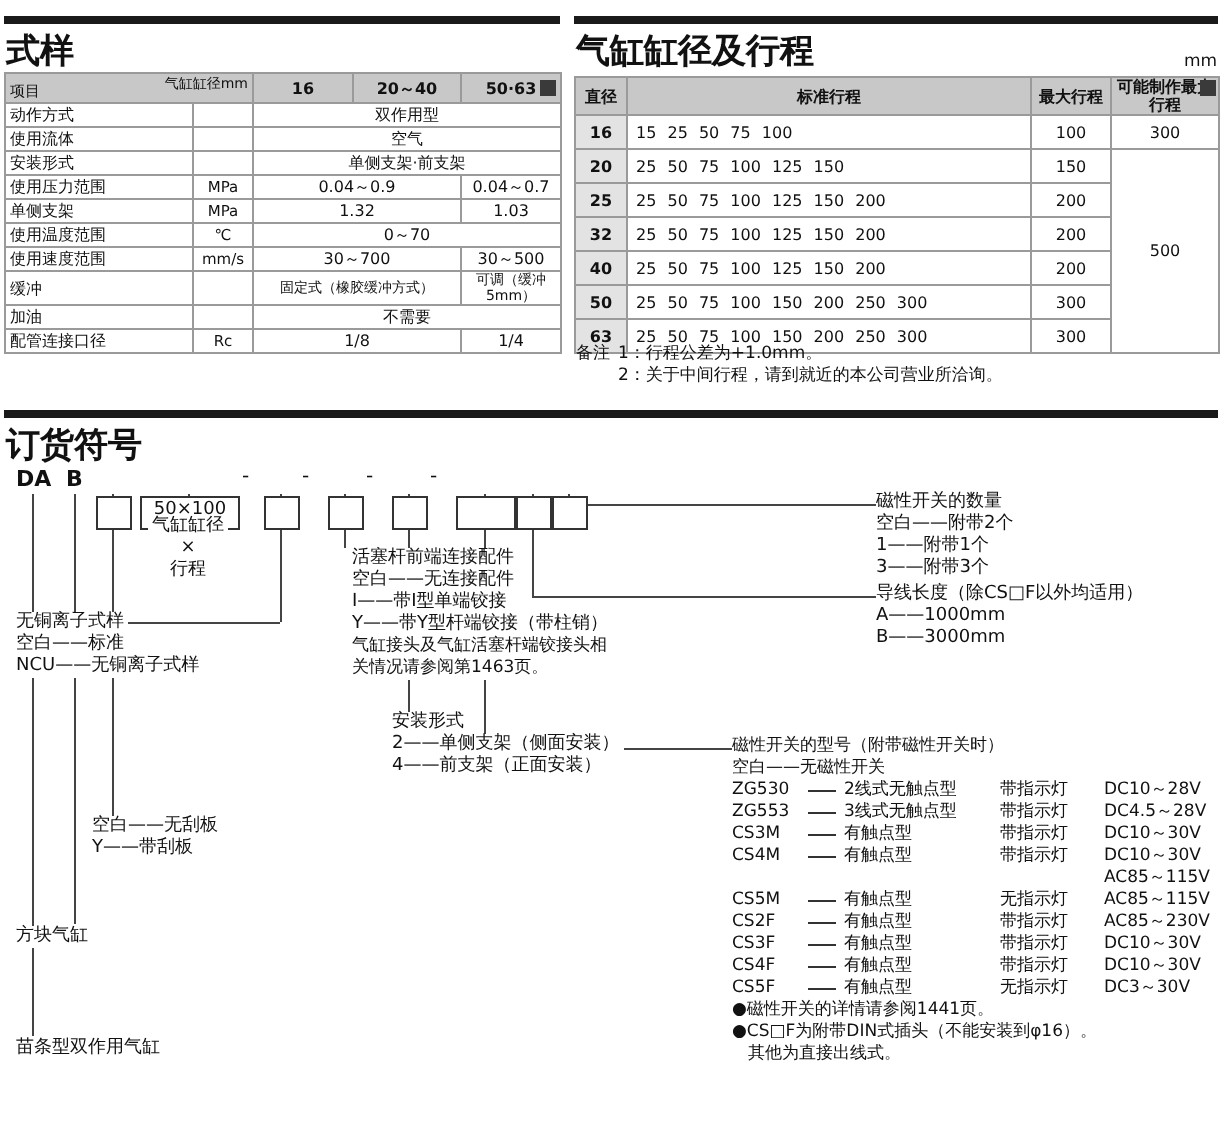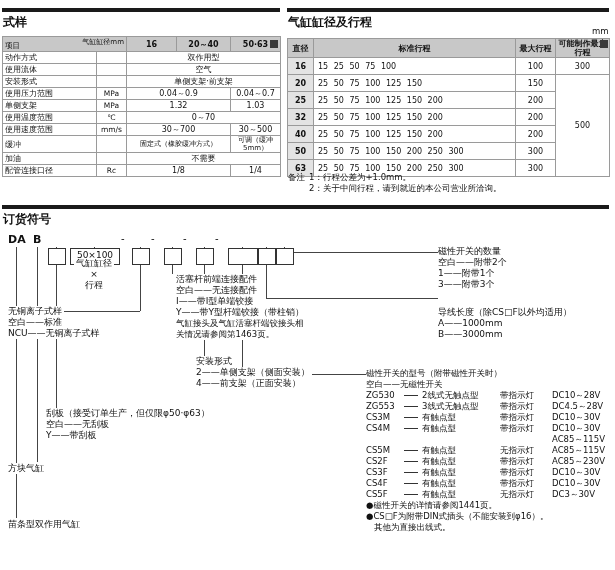--- a/index.html
+++ b/index.html
@@ -1,21 +1,21 @@
 <!DOCTYPE html>
 <html><head>
 <meta charset="utf-8">
 <style>
   html,body{margin:0;padding:0;}
   body{width:615px;height:570px;background:#fff;color:#111;
        font-family:"DejaVu Sans","Liberation Sans",sans-serif;}
   #page{position:relative;width:615px;height:570px;overflow:hidden;background:#fff;}
 
   .bar{position:absolute;height:4px;background:#1a1a1a;}
-  .sec-title{position:absolute;font-weight:bold;font-size:12px;white-space:nowrap;}
+  .sec-title{position:absolute;font-weight:bold;font-size:17px;white-space:nowrap;}
 
   table{border-collapse:collapse;position:absolute;table-layout:fixed;}
   td{border:1px solid #9a9a9a;font-size:8px;text-align:center;padding:0 2px;
      overflow:hidden;white-space:nowrap;}
 
   
   #spec-table{left:2px;top:36px;width:278px;}
   #spec-table td{height:11px;}
   #spec-table .hd td{background:#c8c8c8;font-weight:bold;height:14px;}
   #spec-table .lab{text-align:left;}
@@ -54,21 +54,21 @@
   .blk .t{font-weight:normal;}
   #blk-bore{left:64px;top:258px;width:60px;text-align:center;}
   #blk-bore .lbl{margin:0 auto;padding:0 2px;}
   #blk-rod{left:176px;top:274px;}
   #blk-ncu{left:8px;top:306px;}
   #blk-mnt{left:196px;top:356px;}
   #blk-scr{left:46px;top:408px;}
   #blk-block{left:8px;top:463px;}
   #blk-slim{left:8px;top:519px;}
   #blk-qty{left:438px;top:246px;}
-  #blk-lead{left:438px;top:292px;margin-top:15px;}
+  #blk-lead{left:438px;top:292px;}
   #blk-switch{left:366px;top:368px;font-size:8.5px;}
   .sw-row{display:flex;align-items:center;background:#fff;width:fit-content;
           line-height:11px;white-space:nowrap;}
   .sw-code{display:inline-block;width:38px;}
   .sw-ld{display:inline-block;width:14px;height:1px;background:#333;margin-right:4px;}
   .cont .sw-ld{visibility:hidden;}
   .sw-type{display:inline-block;width:78px;}
   .sw-lamp{display:inline-block;width:52px;}
   .sw-volt{display:inline-block;}
   .note{font-size:8.5px;}
@@ -282,21 +282,20 @@
     <span class="lbl">NCU——无铜离子式样</span>
   </div>
 
   <div class="blk" id="blk-mnt">
     <span class="lbl t">安装形式</span>
     <span class="lbl">2——单侧支架（侧面安装）</span>
     <span class="lbl">4——前支架（正面安装）</span>
   </div>
 
   <div class="blk" id="blk-scr">
-    <span class="lbl t">刮板（接受订单生产，但仅限φ50·φ63）</span>
     <span class="lbl">空白——无刮板</span>
     <span class="lbl">Y——带刮板</span>
   </div>
 
   <div class="blk" id="blk-block">
     <span class="lbl">方块气缸</span>
   </div>
 
   <div class="blk" id="blk-slim">
     <span class="lbl">苗条型双作用气缸</span>

